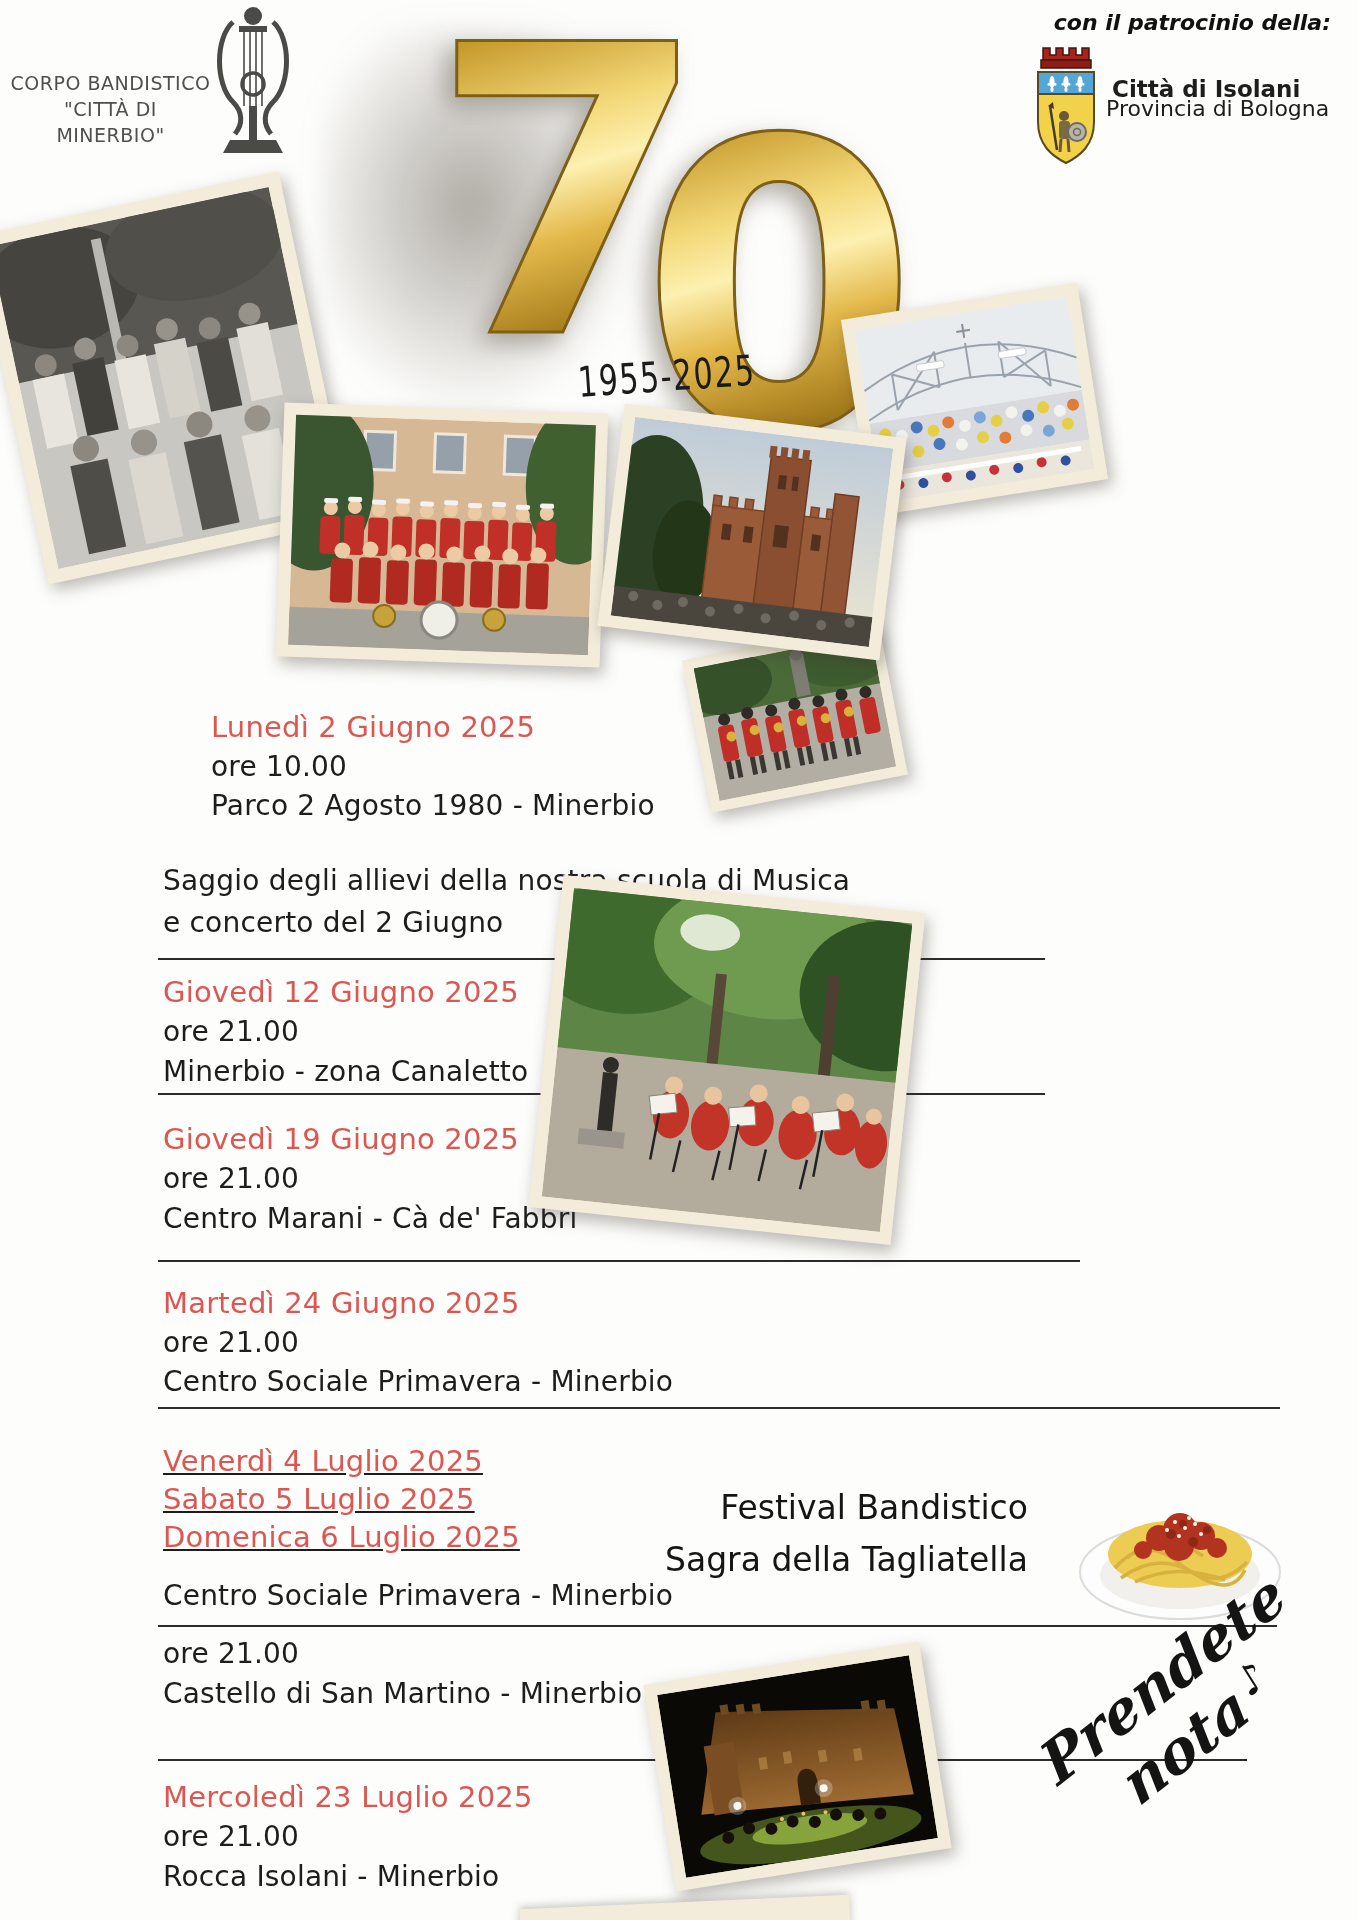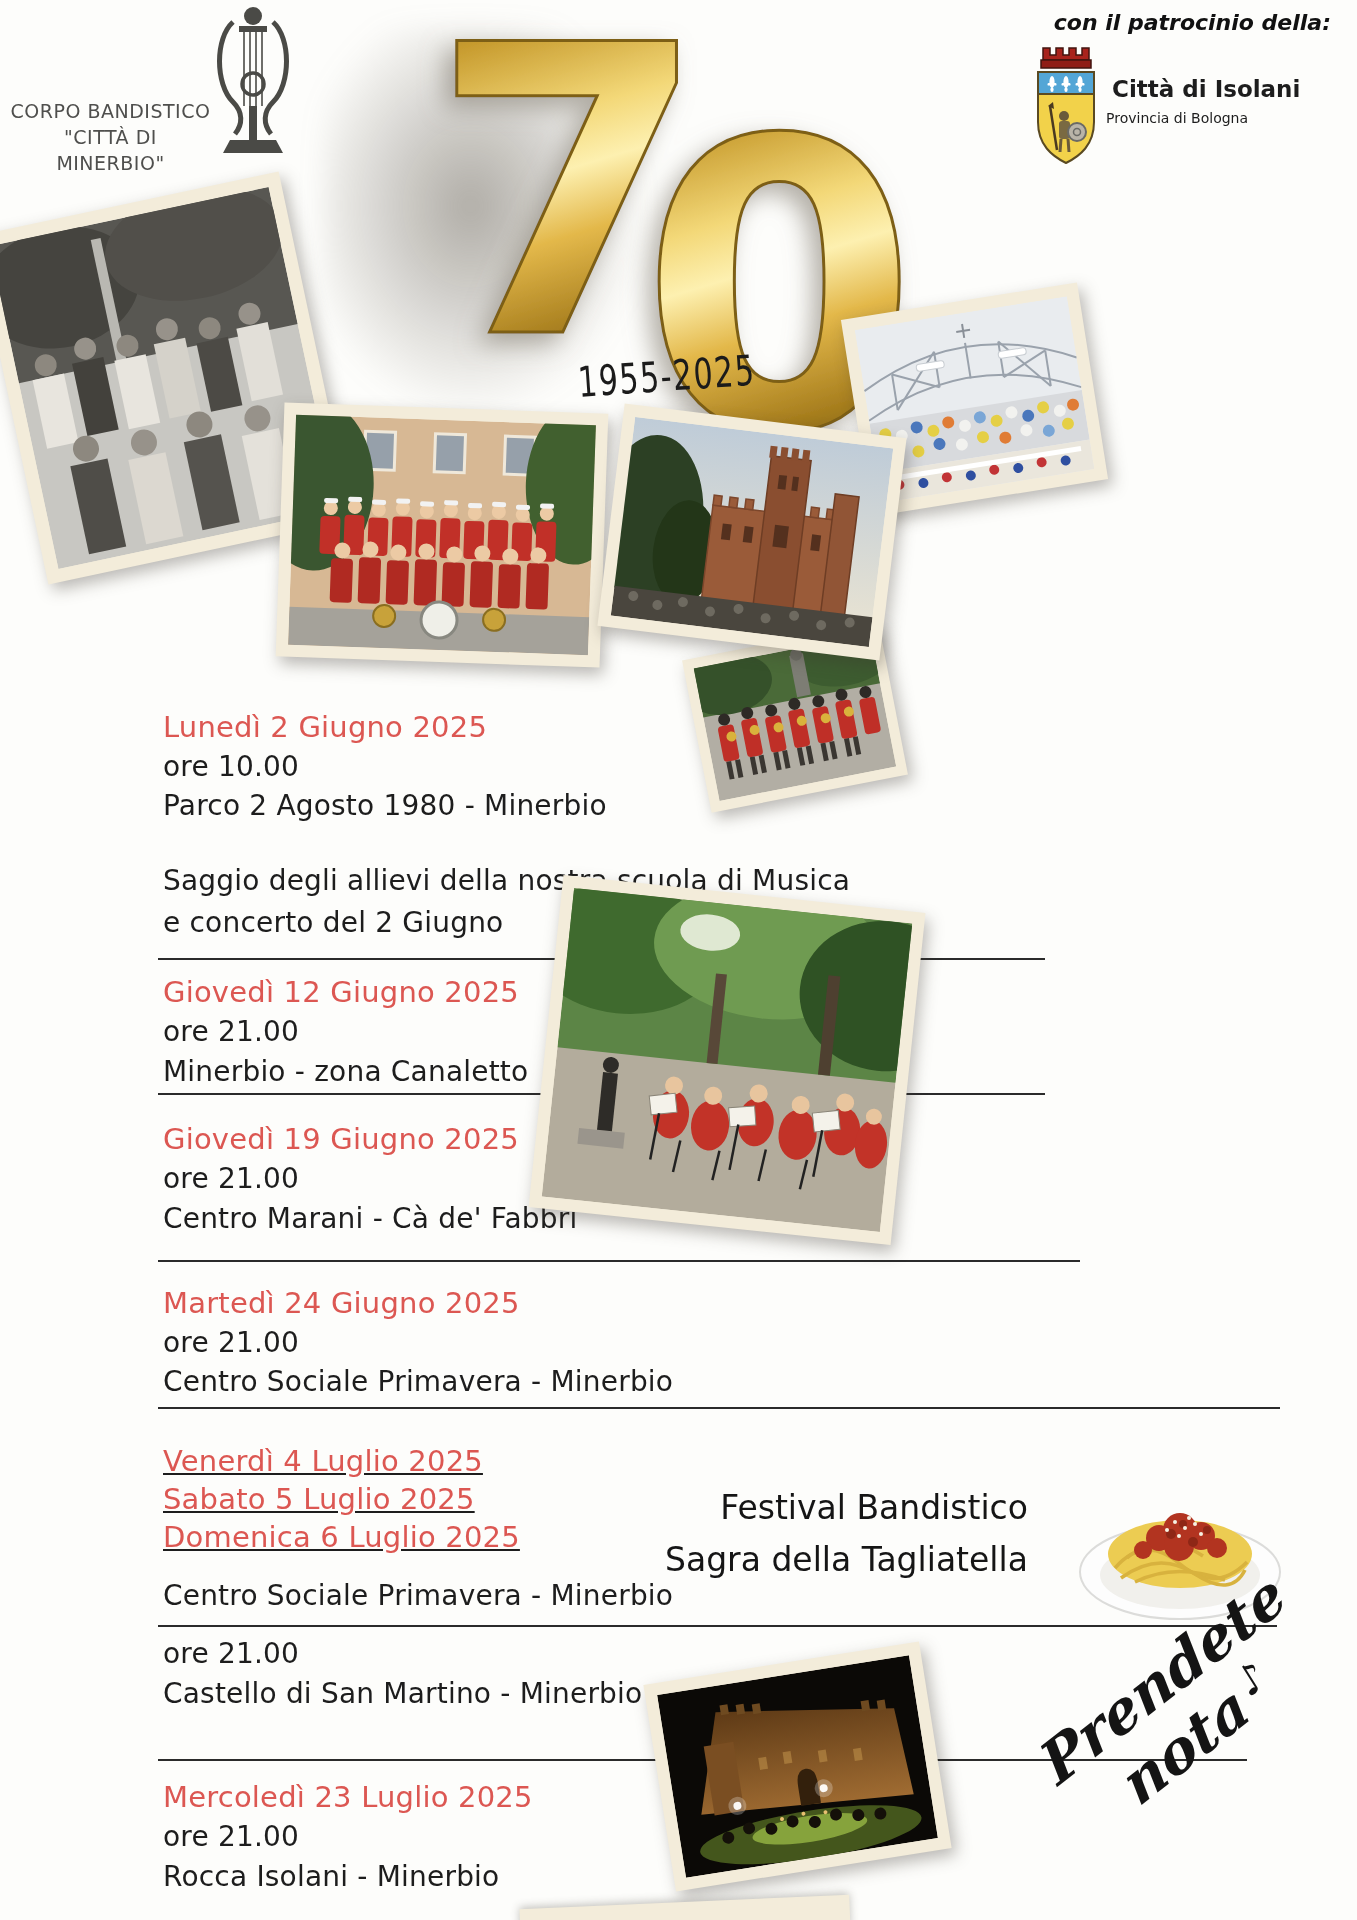--- a/index.html
+++ b/index.html
@@ -1,27 +1,27 @@
 <!DOCTYPE html>
 <html><head>
 <meta charset="utf-8">
 <style>
   html,body{margin:0;padding:0;background:#e8e8e8;}
   .poster{position:relative;width:1357px;height:1920px;background:#fdfdfb;overflow:hidden;
           font-family:"DejaVu Sans",sans-serif;color:#1d1d1d;}
 
   
   .org{position:absolute;left:8px;top:70px;width:205px;text-align:center;color:#4f4f4d;
-       font-size:19px;line-height:26px;letter-spacing:.5px;margin-top:28px;}
+       font-size:19px;line-height:26px;letter-spacing:.5px;}
   .lyre{position:absolute;left:212px;top:4px;}
   .patronage-label{position:absolute;right:26px;top:10px;font-size:22px;font-weight:bold;
        font-style:italic;color:#111;margin-left:48px;}
   .crest{position:absolute;left:1026px;top:36px;}
   .patron-city{position:absolute;left:1112px;top:76px;font-size:23px;font-weight:bold;}
-  .patron-prov{position:absolute;left:1106px;top:110px;font-size:14px;}
+  .patron-prov{position:absolute;left:1106px;top:96px;font-size:22px;}
 
   
   .balloon-shadow{position:absolute;left:322px;top:26px;width:330px;height:400px;z-index:1;
        background:radial-gradient(ellipse at 45% 45%,rgba(112,106,96,.55),rgba(112,106,96,0) 68%);
        filter:blur(12px);}
   .balloon{position:absolute;left:400px;top:0;z-index:2;}
   .years{position:absolute;left:578px;top:358px;z-index:3;font-size:42px;letter-spacing:2px;
        transform:rotate(-4deg) scaleX(.72);transform-origin:left center;color:#1b1b1b;}
 
   
@@ -347,21 +347,21 @@
           <circle cx="92" cy="162" r="5" fill="#2f4fa0"></circle>
         <circle cx="116" cy="160" r="5" fill="#c23436"></circle>
           <circle cx="140" cy="162" r="5" fill="#2f4fa0"></circle>
         <circle cx="164" cy="160" r="5" fill="#c23436"></circle>
           <circle cx="188" cy="162" r="5" fill="#2f4fa0"></circle>
       </g>
       <rect x="10" y="150" width="195" height="5" fill="#ffffff"></rect>
     </svg>
   </div>
 
-  <div class="ev" style="top:708px;">
+  <div class="ev" style="top:708px;margin-left:48px;">
     <div class="date">Lunedì 2 Giugno 2025</div>
     <div>ore 10.00</div>
     <div>Parco 2 Agosto 1980 - Minerbio</div>
   </div>
   <div class="ev desc" style="top:860px;">
     <div>Saggio degli allievi della nostra scuola di Musica</div>
     <div>e concerto del 2 Giugno</div>
   </div>
   <div class="divider" style="top:958px;width:887px;"></div>
 

